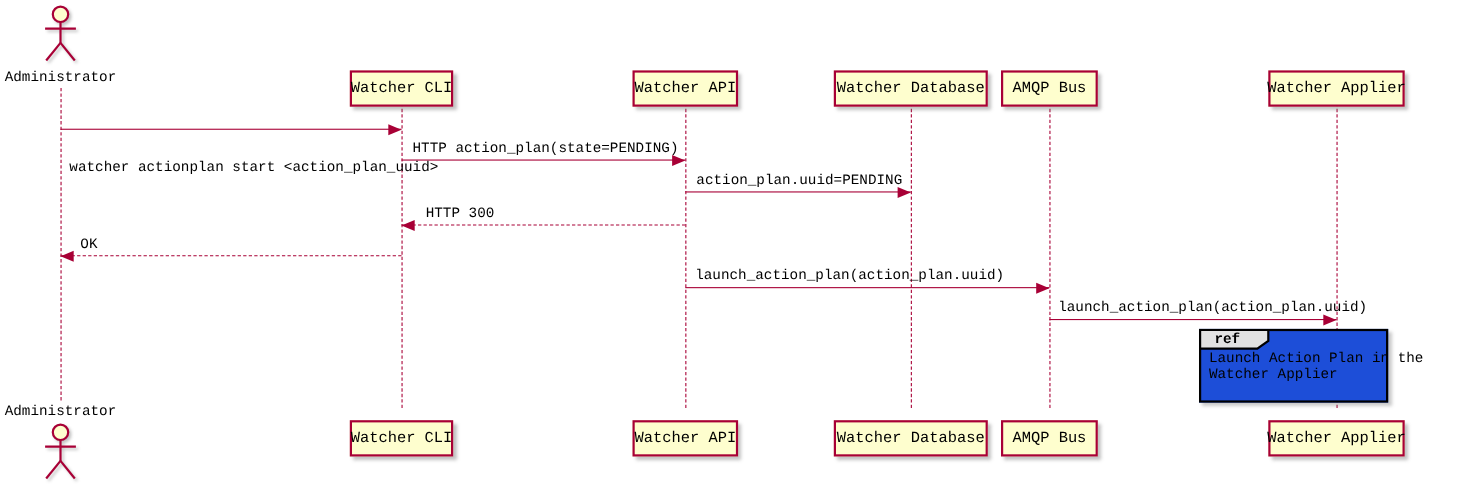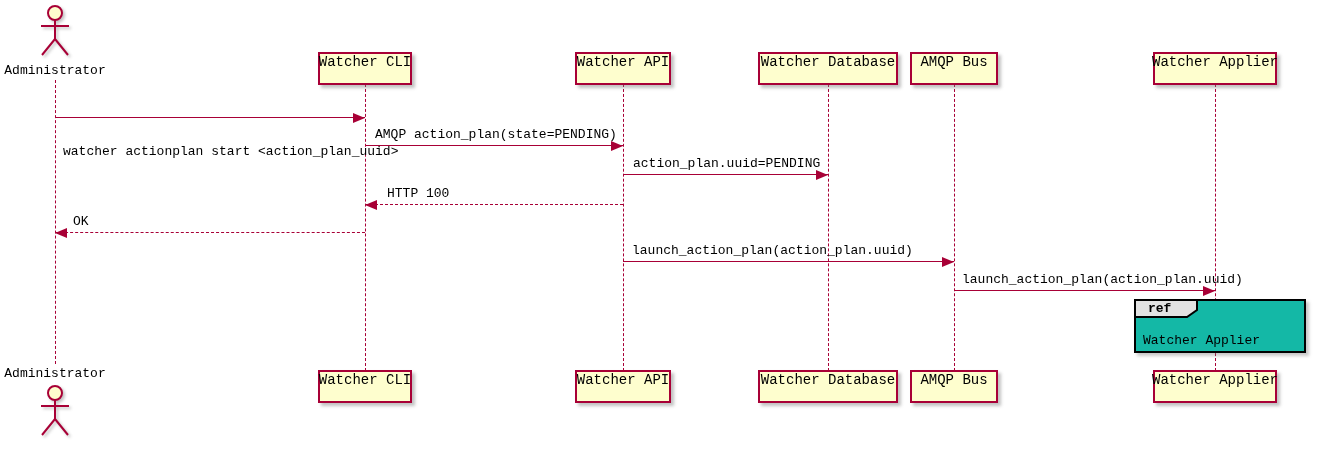--- a/index.html
+++ b/index.html
@@ -5,37 +5,38 @@
   html,body { margin:0; padding:0; background:#ffffff; }
   .diagram {
     position:relative; width:1330px; height:456px; overflow:hidden;
     font-family:Liberation Mono, monospace; color:#000;
     background:#ffffff;
   }
   .lifeline { position:absolute; width:0; border-left:1px dashed #A80036; }
   .participant {
     position:absolute; box-sizing:border-box; height:33px;
     background:#FEFECE; border:2px solid #A80036;
-    display:flex; align-items:flex-start; justify-content:center;
+    display:flex; align-items:center; justify-content:center;
     font-size:14px; white-space:nowrap;
     box-shadow:3px 3px 3px rgba(120,120,120,0.45);
     z-index:4;
+    margin-top:12px;
   }
   .actor-figure { position:absolute; z-index:3; filter:drop-shadow(2.5px 2.5px 1.5px rgba(120,120,120,0.45)); }
   .actor-label { position:absolute; width:120px; text-align:center; font-size:13px; z-index:3; }
   .msg-label { position:absolute; font-size:13px; white-space:nowrap; z-index:3; }
   .msg-line { position:absolute; height:0; z-index:2; }
   .msg-line.solid  { border-top:1.5px solid #A80036; }
   .msg-line.dashed { border-top:1.5px dashed #A80036; }
   .arrowhead { position:absolute; width:0; height:0; z-index:3; }
   .arrowhead.right { border-top:5px solid transparent; border-bottom:5px solid transparent; border-left:12px solid #A80036; }
   .arrowhead.left  { border-top:5px solid transparent; border-bottom:5px solid transparent; border-right:12px solid #A80036; }
   .ref-box {
-    position:absolute; left:1134px; top:299px; width:172px; height:54px;
-    box-sizing:border-box; background:#14b8a6; border:2px solid #000;
+    position:absolute; left:1090px; top:299px; width:172px; height:67px;
+    box-sizing:border-box; background:#1d4ed8; border:2px solid #000;
     box-shadow:3px 3px 3px rgba(120,120,120,0.4); z-index:5;
   }
   .ref-tab { position:absolute; left:-2px; top:-2px; }
   .ref-tab-label { position:absolute; left:12px; top:0px; font-weight:bold; font-size:13px; z-index:6; }
   .ref-line { position:absolute; left:7px; font-size:13px; white-space:nowrap; }
   .ref-line.l1 { top:17px; }
   .ref-line.l2 { top:32px; }
 </style>
 </head>
 <body>
@@ -74,33 +75,33 @@
       <span>Watcher Applier</span>
     </div>
 
   <div>
     <div class="msg-label" style="left:63px; top:99px;margin-top:45px;">watcher actionplan start &lt;action_plan_uuid&gt;</div>
     <div class="msg-line solid" style="left:55px; top:117px; width:310px;"></div>
     <div class="arrowhead right" style="left:353px; top:113px;"></div>
   </div>
 
   <div>
-    <div class="msg-label" style="left:375px; top:127px;">AMQP action_plan(state=PENDING)</div>
+    <div class="msg-label" style="left:375px; top:127px;">HTTP action_plan(state=PENDING)</div>
     <div class="msg-line solid" style="left:365px; top:145px; width:258px;"></div>
     <div class="arrowhead right" style="left:611px; top:141px;"></div>
   </div>
 
   <div>
     <div class="msg-label" style="left:633px; top:156px;">action_plan.uuid=PENDING</div>
     <div class="msg-line solid" style="left:623px; top:174px; width:205px;"></div>
     <div class="arrowhead right" style="left:816px; top:170px;"></div>
   </div>
 
   <div>
-    <div class="msg-label" style="left:387px; top:186px;">HTTP 100</div>
+    <div class="msg-label" style="left:387px; top:186px;">HTTP 300</div>
     <div class="msg-line dashed" style="left:365px; top:204px; width:258px;"></div>
     <div class="arrowhead left" style="left:365px; top:200px;"></div>
   </div>
 
   <div>
     <div class="msg-label" style="left:73px; top:214px;text-align:right;">OK</div>
     <div class="msg-line dashed" style="left:55px; top:232px; width:310px;"></div>
     <div class="arrowhead left" style="left:55px; top:228px;"></div>
   </div>
 
@@ -114,20 +115,21 @@
     <div class="msg-label" style="left:962px; top:272px;">launch_action_plan(action_plan.uuid)</div>
     <div class="msg-line solid" style="left:954px; top:290px; width:261px;"></div>
     <div class="arrowhead right" style="left:1203px; top:286px;"></div>
   </div>
 
   <div class="ref-box">
     <svg class="ref-tab" width="68" height="20" viewBox="0 0 68 20">
       <path d="M1,1 H63 V11 L53,18 H1 Z" fill="#E2E2E2" stroke="#000000" stroke-width="2"></path>
     </svg>
     <div class="ref-tab-label">ref</div>
+    <div class="ref-line l1">Launch Action Plan in the</div>
     <div class="ref-line l2">Watcher Applier</div>
   </div>
 
   <div class="participant" style="left:318px;  top:370px; width:94px;">
       <span>Watcher CLI</span>
     </div>
   <div class="participant" style="left:575px;  top:370px; width:96px;">
       <span>Watcher API</span>
     </div>
   <div class="participant" style="left:758px;  top:370px; width:140px;">

